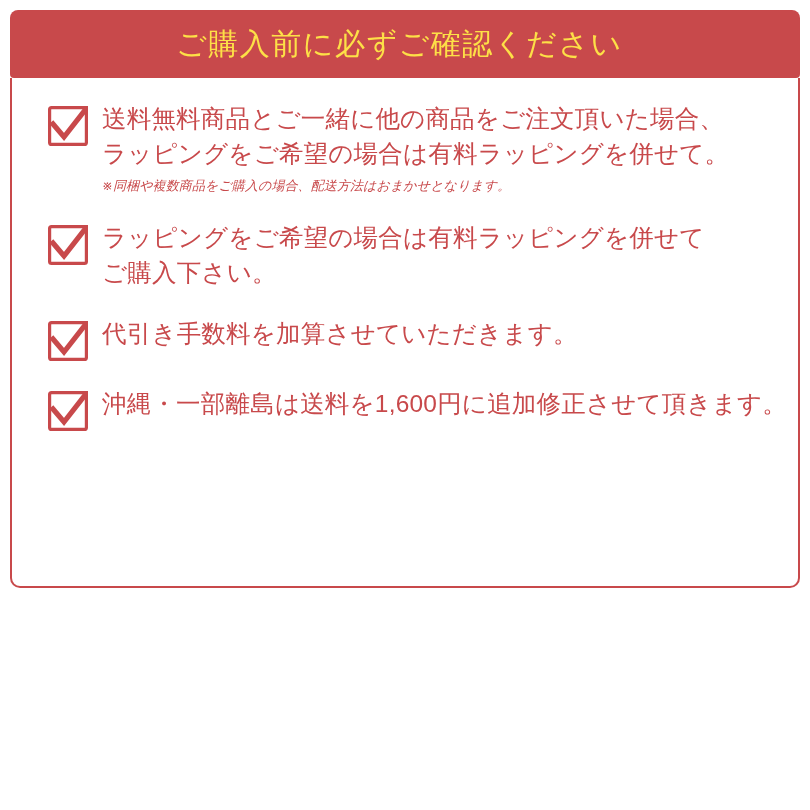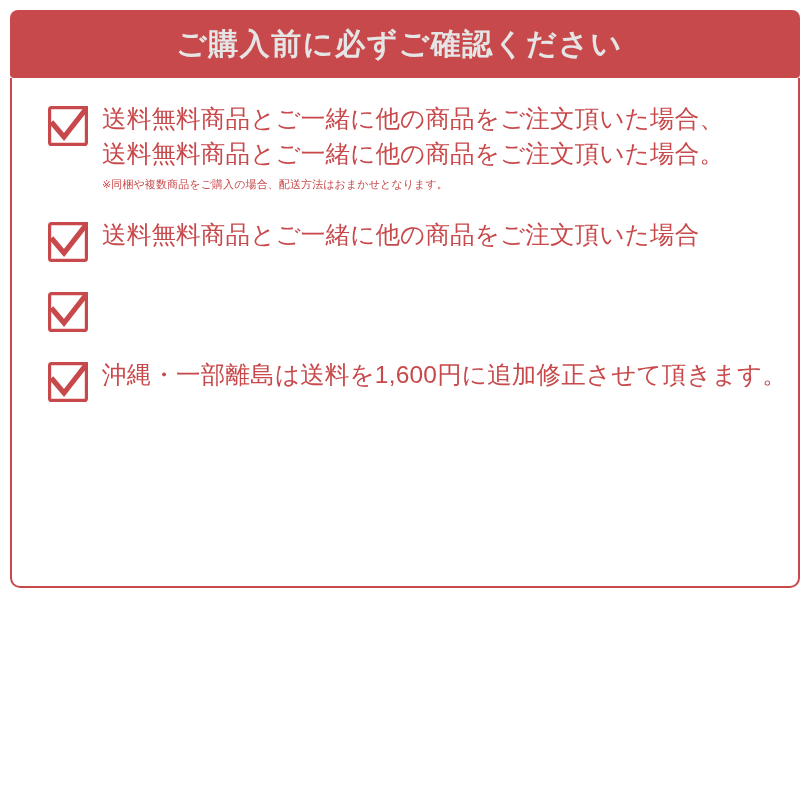--- a/index.html
+++ b/index.html
@@ -25,23 +25,23 @@
     box-sizing: border-box;
     width: 790px;
     height: 68px;
     background: #c8494b;
     border-radius: 8px 8px 4px 4px;
     display: flex;
     align-items: center;
     padding-left: 166px;
   }
   .header-title {
-    color: #e5e5e5;
+    color: #fde047;
     font-size: 30px;
-    font-weight: bold;
+    font-weight: normal;
     letter-spacing: 1.5px;
     line-height: 1;
     white-space: nowrap;
   }
   
   .panel {
     box-sizing: border-box;
     width: 790px;
     height: 510px;
     border: 2px solid #c8494b;
@@ -71,25 +71,26 @@
   }
   .line {
     color: #c8494b;
     font-size: 24.5px;
     line-height: 1.42;
     letter-spacing: 0.2px;
     white-space: nowrap;
   }
   .note {
     color: #c8494b;
-    font-size: 11px;
+    font-size: 13px;
     line-height: 1.5;
     letter-spacing: 0.1px;
     margin-top: 4px;
     white-space: nowrap;
+    font-style: italic;
   }
 </style>
 </head>
 <body>
 
 <div class="page">
 
   <div class="header">
     <div class="header-title">ご購入前に必ずご確認ください</div>
   </div>
@@ -98,45 +99,47 @@
 
     <div class="item">
       <span class="check">
         <svg width="40" height="40" viewBox="0 0 40 40" aria-hidden="true">
           <rect x="1.6" y="1.6" width="36.8" height="36.8" rx="2" fill="none" stroke="#c8494b" stroke-width="3.2"></rect>
           <path d="M5 18 L16 31 L41 -1" fill="none" stroke="#c8494b" stroke-width="5.2" stroke-linecap="square"></path>
         </svg>
       </span>
       <div class="item-text">
         <div class="line">送料無料商品とご一緒に他の商品をご注文頂いた場合、</div>
-        <div class="line">送料無料商品とご一緒に他の商品をご注文頂いた場合。</div>
+        <div class="line">ラッピングをご希望の場合は有料ラッピングを併せて。</div>
         <div class="note">※同梱や複数商品をご購入の場合、配送方法はおまかせとなります。</div>
       </div>
     </div>
 
     <div class="item">
       <span class="check">
         <svg width="40" height="40" viewBox="0 0 40 40" aria-hidden="true">
           <rect x="1.6" y="1.6" width="36.8" height="36.8" rx="2" fill="none" stroke="#c8494b" stroke-width="3.2"></rect>
           <path d="M5 18 L16 31 L41 -1" fill="none" stroke="#c8494b" stroke-width="5.2" stroke-linecap="square"></path>
         </svg>
       </span>
       <div class="item-text">
-        <div class="line">送料無料商品とご一緒に他の商品をご注文頂いた場合</div>
+        <div class="line">ラッピングをご希望の場合は有料ラッピングを併せて</div>
+        <div class="line">ご購入下さい。</div>
       </div>
     </div>
 
     <div class="item">
       <span class="check">
         <svg width="40" height="40" viewBox="0 0 40 40" aria-hidden="true">
           <rect x="1.6" y="1.6" width="36.8" height="36.8" rx="2" fill="none" stroke="#c8494b" stroke-width="3.2"></rect>
           <path d="M5 18 L16 31 L41 -1" fill="none" stroke="#c8494b" stroke-width="5.2" stroke-linecap="square"></path>
         </svg>
       </span>
       <div class="item-text">
+        <div class="line">代引き手数料を加算させていただきます。</div>
       </div>
     </div>
 
     <div class="item">
       <span class="check">
         <svg width="40" height="40" viewBox="0 0 40 40" aria-hidden="true">
           <rect x="1.6" y="1.6" width="36.8" height="36.8" rx="2" fill="none" stroke="#c8494b" stroke-width="3.2"></rect>
           <path d="M5 18 L16 31 L41 -1" fill="none" stroke="#c8494b" stroke-width="5.2" stroke-linecap="square"></path>
         </svg>
       </span>

